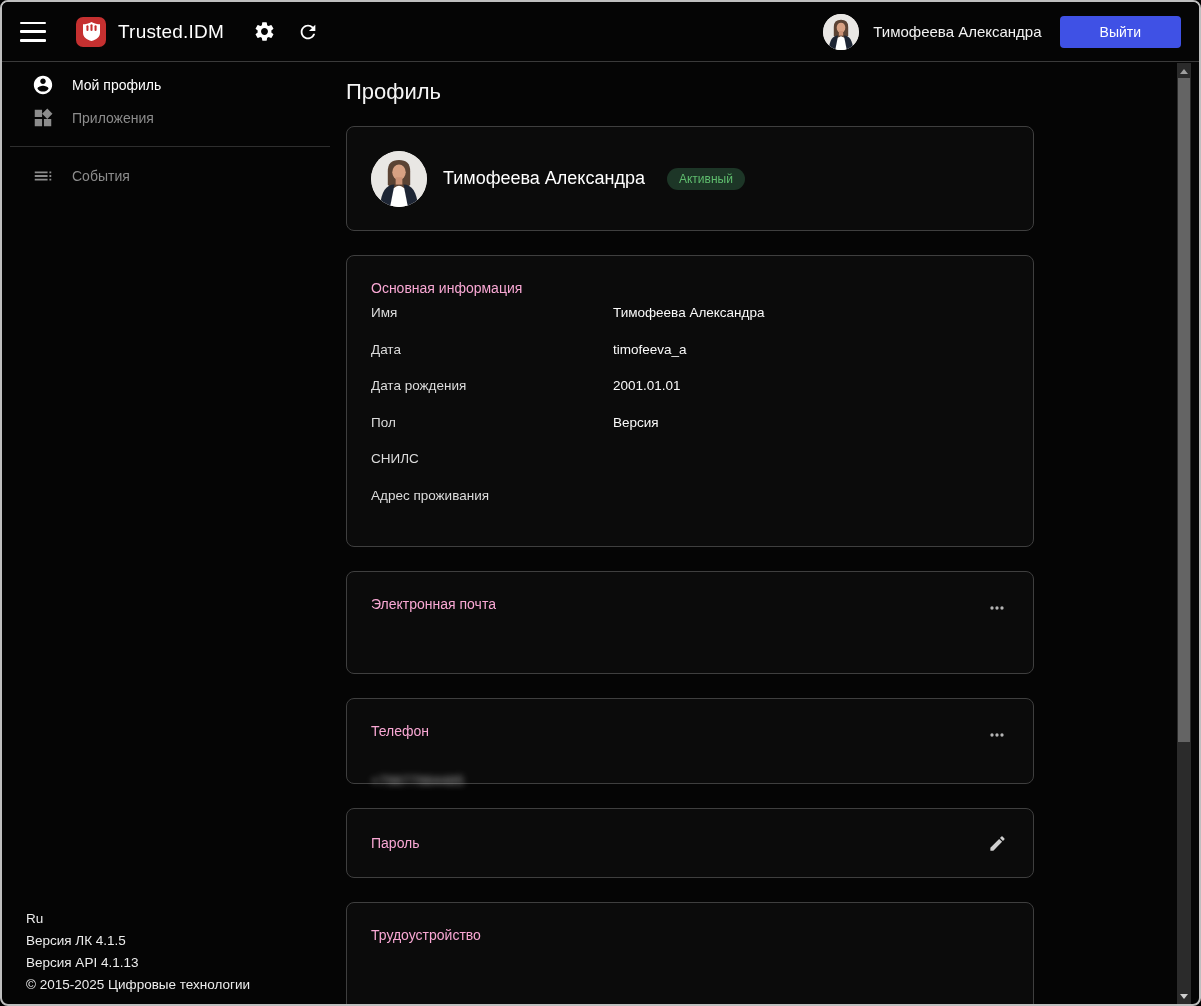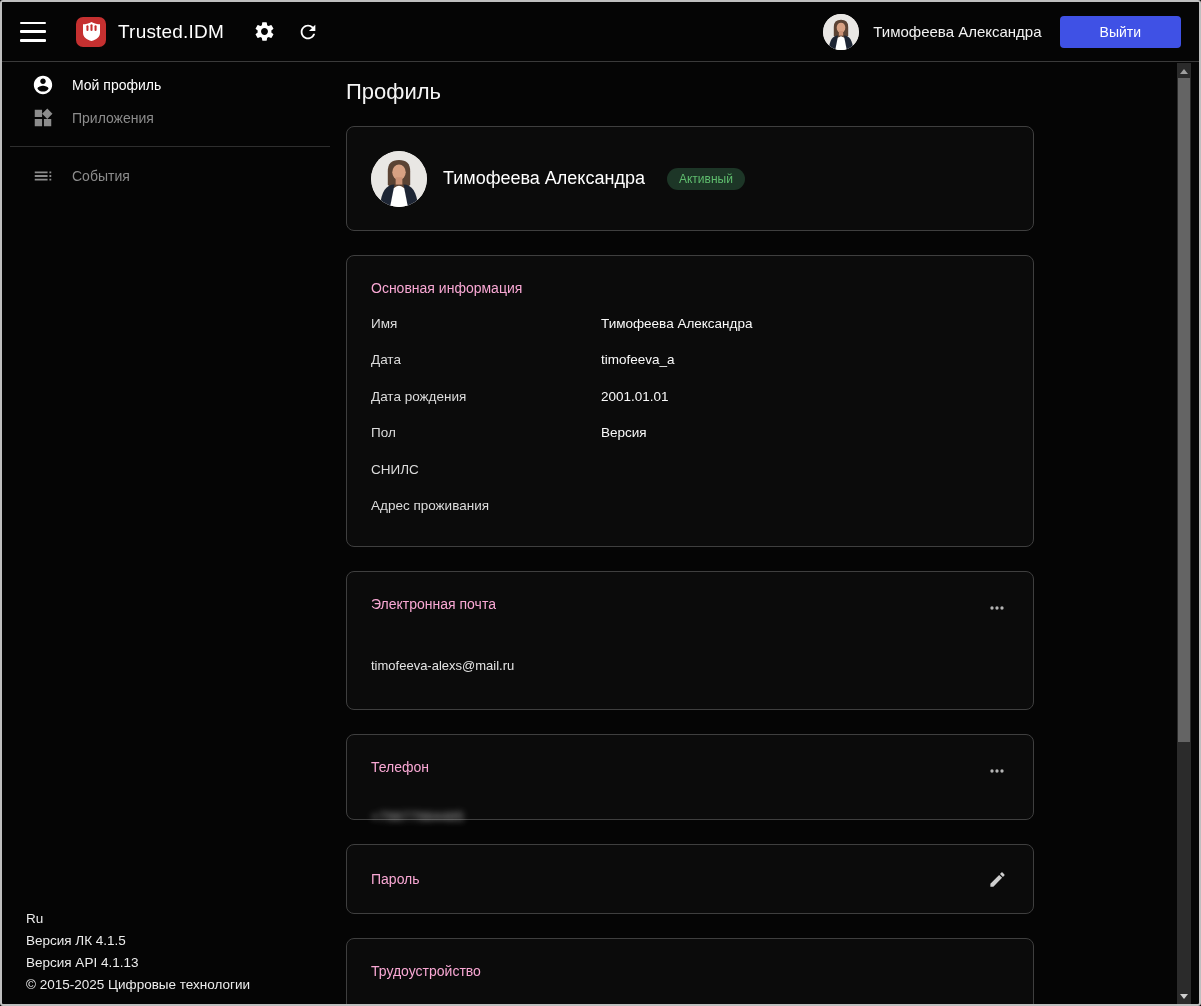--- a/index.html
+++ b/index.html
@@ -1,17 +1,17 @@
 <!DOCTYPE html>
 <html><head>
 <meta charset="utf-8">
 <style>
   html,body{margin:0;padding:0;background:#000;}
   body{width:1201px;height:1006px;font-family:"Liberation Sans",sans-serif;-webkit-font-smoothing:antialiased;}
-  .window{position:relative;width:1201px;height:1006px;box-sizing:border-box;border:2px solid #bfbfbf;border-radius:3px;background:#050505;overflow:hidden;}
+  .window{position:relative;width:1201px;height:1006px;box-sizing:border-box;border:2px solid #bfbfbf;border-radius:8px;background:#050505;overflow:hidden;}
 
   
   .header{height:60px;display:flex;align-items:center;padding:0 18px;box-sizing:border-box;border-bottom:1px solid #3a3a3a;background:#050505;}
   .menu-btn{width:26px;height:20px;display:flex;flex-direction:column;justify-content:space-between;cursor:pointer;margin-right:30px;}
   .menu-btn span{display:block;height:2.5px;background:#fff;border-radius:1px;}
   .logo-box{width:30px;height:30px;border-radius:7px;background:#c53030;display:flex;align-items:center;justify-content:center;margin-right:12px;}
   .app-title{color:#fff;font-size:19px;font-weight:500;letter-spacing:.2px;margin-right:28px;}
   .hdr-icon{width:24px;height:24px;color:#fff;margin-right:20px;cursor:pointer;display:flex;align-items:center;justify-content:center;}
   .hdr-spacer{flex:1;}
   .avatar{border-radius:50%;overflow:hidden;flex:0 0 auto;background:#e9e7e4;}
@@ -36,25 +36,25 @@
   .card{width:688px;box-sizing:border-box;border:1px solid #3f3f3f;border-radius:8px;background:#0b0b0b;margin-bottom:24px;padding:24px;position:relative;}
   .card-title{color:#f9a8d4;font-size:14px;font-weight:400;}
   .title-row{display:flex;align-items:flex-start;justify-content:space-between;}
 
   .card.profile{height:105px;display:flex;align-items:center;padding:0 24px;}
   .profile-name{color:#fff;font-size:18px;margin:0 22px 0 16px;}
   .status-badge{background:#1d3627;color:#5fbd6e;font-size:12px;padding:4px 12px;border-radius:13px;}
 
   .card.basic{height:292px;}
   .info-rows{margin-top:9px;}
-  .info-row{height:36.5px;display:flex;align-items:center;font-size:13.5px;}
+  .info-row{height:36.5px;display:flex;align-items:flex-start;font-size:13.5px;gap:12px;}
   .info-label{width:230px;flex:0 0 230px;color:#dcdcdc;}
   .info-value{color:#fafafa;}
 
-  .card.email{height:139px;}
+  .card.email{height:103px;}
   .card.phone{height:86px;}
   .card-value{color:#e3e3e3;font-size:13px;margin-top:38px;}
   .card.phone .card-value{margin-top:26px;width:max-content;}
   .blurred{filter:blur(3.2px);opacity:.85;letter-spacing:.5px;color:#cfcfcf;}
   .dots-btn{color:#b5b5b5;cursor:pointer;width:24px;height:24px;display:flex;align-items:center;justify-content:center;}
   .edit-btn{color:#cfcfcf;cursor:pointer;width:24px;height:24px;display:flex;align-items:center;justify-content:center;}
 
   .card.password{height:70px;display:flex;align-items:center;justify-content:space-between;padding:0 24px;gap:27px;}
   .card.employment{height:120px;}
 
@@ -210,21 +210,20 @@
 
       <div class="card email">
         <div class="title-row">
           <div class="card-title">Электронная почта</div>
           <div class="dots-btn">
             <svg width="20" height="20" viewBox="0 0 24 24" fill="currentColor">
                 <path d="M6 10a2 2 0 1 0 0 4 2 2 0 0 0 0-4zm12 0a2 2 0 1 0 0 4 2 2 0 0 0 0-4zm-6 0a2 2 0 1 0 0 4 2 2 0 0 0 0-4z"></path>
               </svg>
           </div>
         </div>
-        <div class="card-value">timofeeva-alexs@mail.ru</div>
       </div>
 
       <div class="card phone">
         <div class="title-row">
           <div class="card-title">Телефон</div>
           <div class="dots-btn">
             <svg width="20" height="20" viewBox="0 0 24 24" fill="currentColor">
                 <path d="M6 10a2 2 0 1 0 0 4 2 2 0 0 0 0-4zm12 0a2 2 0 1 0 0 4 2 2 0 0 0 0-4zm-6 0a2 2 0 1 0 0 4 2 2 0 0 0 0-4z"></path>
               </svg>
           </div>

